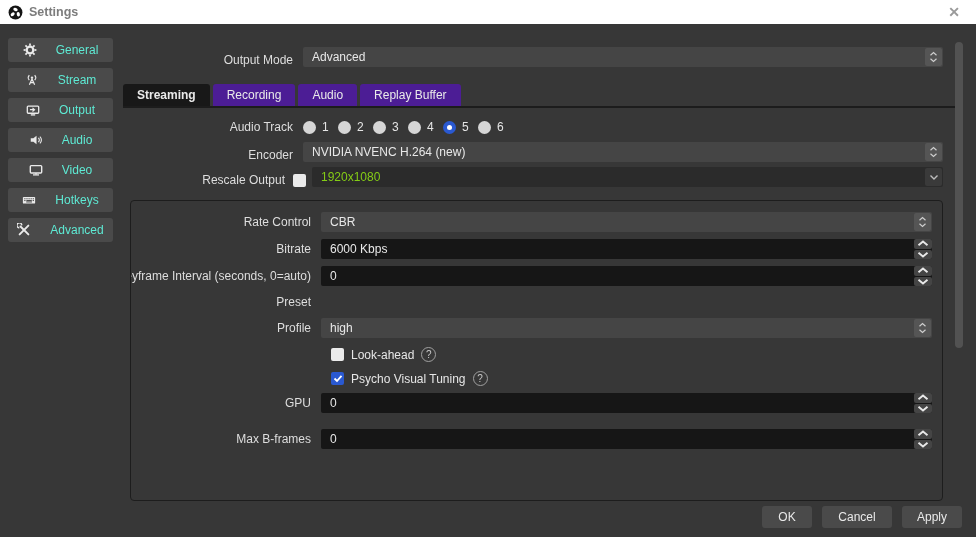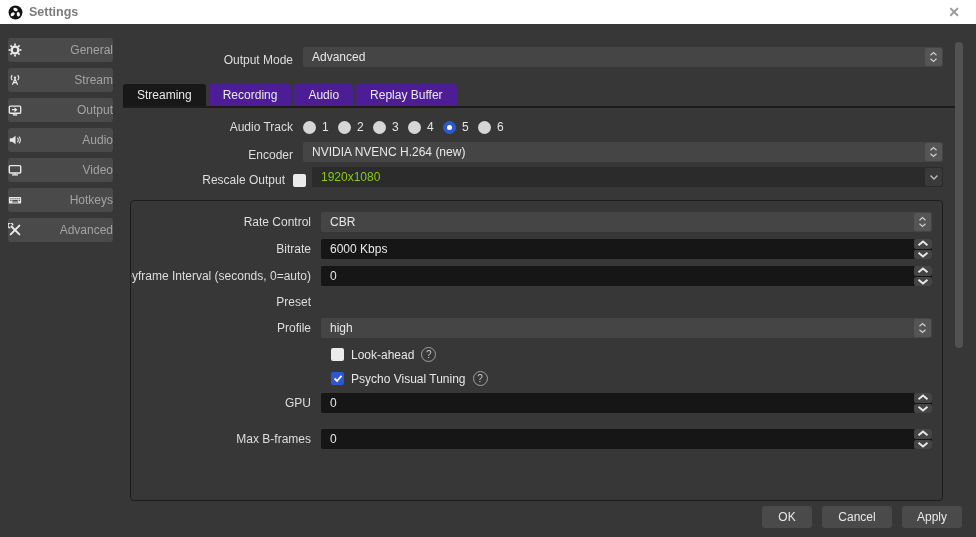--- a/index.html
+++ b/index.html
@@ -11,38 +11,38 @@
   }
   
   .titlebar { height:24px; background:#ffffff; display:flex; align-items:center; padding:0 8px;font-weight:bold; }
   .titlebar .title { color:#7c7c7c; font-size:12.5px; margin-left:6px; }
   .titlebar .close { margin-left:auto; width:28px; text-align:center; color:#9a9a9a; font-size:14px; cursor:default; }
   
   .app { position:absolute; top:24px; left:0; right:0; bottom:0; }
   
   .sidebar { position:absolute; left:8px; top:14px; width:105px; }
   .side-btn { height:24px; background:#4a4a4a; border-radius:3px; margin-bottom:6px;
-    display:flex; align-items:center; justify-content:space-between; gap:19px; color:#a3a3a3; }
+    display:flex; align-items:center; justify-content:center; gap:19px; color:#5eead4; }
   .side-btn svg { flex:0 0 auto; }
   
   .main { position:absolute; left:123px; top:0; width:820px; }
   .row { position:absolute; left:0; right:0; height:20px; display:flex; align-items:flex-end; }
   .t-label { width:180px; padding-right:10px; display:flex; justify-content:flex-end; align-items:center; color:#dedede; white-space:nowrap; }
   
   .combo { flex:1; height:20px; background:#454545; border-radius:2px; display:flex; align-items:center; padding-left:9px; color:#e8e8e8; white-space:nowrap; }
   .combo .arrows { margin-left:auto; width:17px; height:18px; margin-right:1px; background:#555555; border-radius:2px; display:flex; align-items:center; justify-content:center; }
   .combo.disabled { background:#2b2b2b; color:#84cc16; }
   .combo.disabled .arrows { background:#3a3a3a; }
   .spin { flex:1; height:20px; background:#161616; border-radius:2px; display:flex; align-items:center; padding-left:9px; color:#e8e8e8; }
   .spin .btns { margin-left:auto; width:18px; height:20px; display:flex; flex-direction:column; gap:1px; }
   .spin .btns span { flex:1; background:#454545; border-radius:2px; display:flex; align-items:center; justify-content:center; }
   
   .tabs { position:absolute; top:60px; left:0; height:22px; display:flex; }
   .tab { height:22px; background:#4c1d95; border-radius:3px 3px 0 0; margin-right:3px; padding:0 14px; display:flex; align-items:center; color:#e9e9e9; }
-  .tab.active { background:#181818; }
+  .tab.active { background:#181818;font-weight:bold; }
   .tab-line { position:absolute; top:82px; left:0; width:832px; height:2px; background:#1c1c1c; }
   
   .radio-item { display:flex; align-items:center; width:35px; gap:6px; }
   .radio { width:13px; height:13px; border-radius:50%; background:#d6d6d6; position:relative; }
   .radio.checked { background:#2a59d1; }
   .radio.checked::after { content:""; position:absolute; left:4px; top:4px; width:5px; height:5px; border-radius:50%; background:#ffffff; }
   
   .checkbox { width:13px; height:13px; border-radius:2px; background:#ebebeb; display:flex; align-items:center; justify-content:center; }
   .checkbox.checked { background:#2a59d1; }
   

